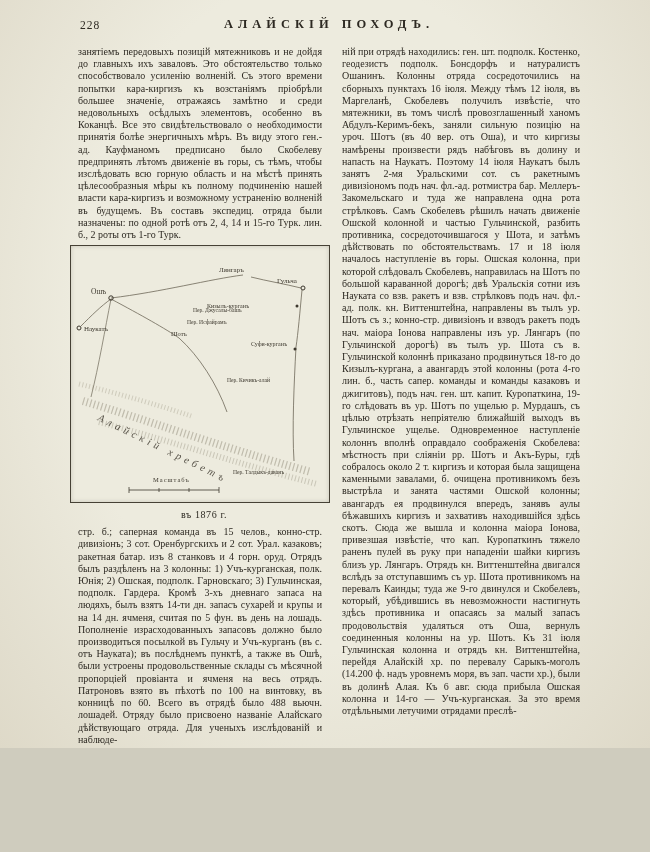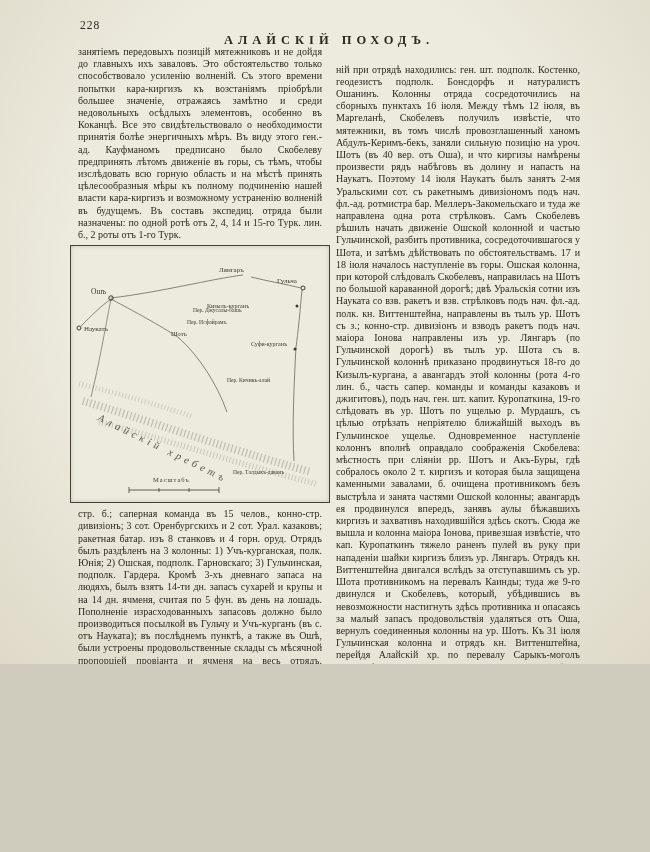--- a/index.html
+++ b/index.html
@@ -3,40 +3,39 @@
 <meta charset="utf-8">
 <style>
   * { box-sizing: border-box; }
   html, body { margin: 0; padding: 0; }
   body {
     width: 650px; height: 852px;
     background: #cfccbe;
     font-family: "Liberation Serif", "DejaVu Serif", serif;
   }
   .page {
-    width: 650px; height: 664px;
+    width: 650px; height: 748px;
     background: radial-gradient(ellipse at 50% 42%, #edebde 55%, #ded9c8 100%);
     color: #2d2922;
     padding: 16px 70px 8px 78px;
     overflow: hidden;
     position: relative;
   }
   .page-header { position: relative; height: 24px; margin-bottom: 6px; }
   .page-number {
     position: absolute; left: 2px; top: 3px;
     font-size: 11.5px; letter-spacing: 1px;
   }
   .running-title {
     position: absolute; left: 0; right: 0; top: 1px;
     text-align: center; font-weight: bold;
     font-size: 12.5px; letter-spacing: 5px;
     white-space: nowrap;
-    margin-top: 16px;
   }
-  .columns { display: flex; gap: 14px; align-items: center; }
+  .columns { display: flex; gap: 20px; }
   .col { width: 244px; }
   .body-text {
     margin: 0;
     font-size: 10px; line-height: 12.2px;
     text-align: justify;
   }
   figure.map-figure { margin: 4px 0 3px -8px; width: 260px; }
   .map-frame {
     border: 1px solid #464135;
     background: #edebde;
@@ -108,20 +107,21 @@
             <g stroke="#3d382e" stroke-width="0.8">
               <line x1="58" y1="244" x2="148" y2="244"></line>
               <line x1="58" y1="241" x2="58" y2="247"></line>
               <line x1="88" y1="242" x2="88" y2="246"></line>
               <line x1="118" y1="242" x2="118" y2="246"></line>
               <line x1="148" y1="241" x2="148" y2="247"></line>
             </g>
           </svg>
         </div>
         <figcaption>
+          <div>въ 1876 г.</div>
         </figcaption>
       </figure>
 
       <p class="body-text">стр. б.; саперная команда въ 15 челов., конно-стр. дивизіонъ; 3 сот. Оренбургскихъ и 2 сот. Урал. казаковъ; ракетная батар. изъ 8 станковъ и 4 горн. оруд. Отрядъ былъ раздѣленъ на 3 колонны: 1) Учъ-курганская, полк. Юнія; 2) Ошская, подполк. Гарновскаго; 3) Гульчинская, подполк. Гардера. Кромѣ 3-хъ дневнаго запаса на людяхъ, былъ взятъ 14-ти дн. запасъ сухарей и крупы и на 14 дн. ячменя, считая по 5 фун. въ день на лошадь. Пополненіе израсходованныхъ запасовъ должно было производиться посылкой въ Гульчу и Учъ-курганъ (въ с. отъ Науката); въ послѣднемъ пунктѣ, а также въ Ошѣ, были устроены продовольственные склады съ мѣсячной пропорціей провіанта и ячменя на весь отрядъ. Патроновъ взято въ пѣхотѣ по 100 на винтовку, въ конницѣ по 60. Всего въ отрядѣ было 488 вьючн. лошадей. Отряду было присвоено названіе Алайскаго дѣйствующаго отряда. Для ученыхъ изслѣдованій и наблюде-</p>
     </div>
 
     <div class="col">
       <p class="body-text">ній при отрядѣ находились: ген. шт. подполк. Костенко, геодезистъ подполк. Бонсдорфъ и натуралистъ Ошанинъ. Колонны отряда сосредоточились на сборныхъ пунктахъ 16 іюля. Между тѣмъ 12 іюля, въ Маргеланѣ, Скобелевъ получилъ извѣстіе, что мятежники, въ томъ числѣ провозглашенный ханомъ Абдулъ-Керимъ-бекъ, заняли сильную позицію на уроч. Шотъ (въ 40 вер. отъ Оша), и что киргизы намѣрены произвести рядъ набѣговъ въ долину и напасть на Наукатъ. Поэтому 14 іюля Наукатъ былъ занятъ 2-мя Уральскими сот. съ ракетнымъ дивизіономъ подъ нач. фл.-ад. ротмистра бар. Меллеръ-Закомельскаго и туда же направлена одна рота стрѣлковъ. Самъ Скобелевъ рѣшилъ начать движеніе Ошской колонной и частью Гульчинской, разбить противника, сосредоточившагося у Шота, и затѣмъ дѣйствовать по обстоятельствамъ. 17 и 18 іюля началось наступленіе въ горы. Ошская колонна, при которой слѣдовалъ Скобелевъ, направилась на Шотъ по большой караванной дорогѣ; двѣ Уральскія сотни изъ Науката со взв. ракетъ и взв. стрѣлковъ подъ нач. фл.-ад. полк. кн. Виттенштейна, направлены въ тылъ ур. Шотъ съ з.; конно-стр. дивизіонъ и взводъ ракетъ подъ нач. маіора Іонова направлены изъ ур. Лянгаръ (по Гульчинской дорогѣ) въ тылъ ур. Шота съ в. Гульчинской колоннѣ приказано продвинуться 18-го до Кизылъ-кургана, а авангардъ этой колонны (рота 4-го лин. б., часть сапер. команды и команды казаковъ и джигитовъ), подъ нач. ген. шт. капит. Куропаткина, 19-го слѣдовать въ ур. Шотъ по ущелью р. Мурдашъ, съ цѣлью отрѣзать непріятелю ближайшій выходъ въ Гульчинское ущелье. Одновременное наступленіе колоннъ вполнѣ оправдало соображенія Скобелева: мѣстность при сліяніи рр. Шотъ и Акъ-Буры, гдѣ собралось около 2 т. киргизъ и которая была защищена каменными завалами, б. очищена противникомъ безъ выстрѣла и занята частями Ошской колонны; авангардъ ея продвинулся впередъ, занявъ аулы бѣжавшихъ киргизъ и захвативъ находившійся здѣсь скотъ. Сюда же вышла и колонна маіора Іонова, привезшая извѣстіе, что кап. Куропаткинъ тяжело раненъ пулей въ руку при нападеніи шайки киргизъ близъ ур. Лянгаръ. Отрядъ кн. Виттенштейна двигался вслѣдъ за отступавшимъ съ ур. Шота противникомъ на перевалъ Каинды; туда же 9-го двинулся и Скобелевъ, который, убѣдившись въ невозможности настигнуть здѣсь противника и опасаясь за малый запасъ продовольствія удаляться отъ Оша, вернулъ соединенныя колонны на ур. Шотъ. Къ 31 іюля Гульчинская колонна и отрядъ кн. Виттенштейна, перейдя Алайскій хр. по перевалу Сарыкъ-моголъ (14.200 ф. надъ уровнемъ моря, въ зап. части хр.), были въ долинѣ Алая. Къ 6 авг. сюда прибыла Ошская колонна и 14-го — Учъ-курганская. За это время отдѣльными летучими отрядами преслѣ-</p>
     </div>
 

